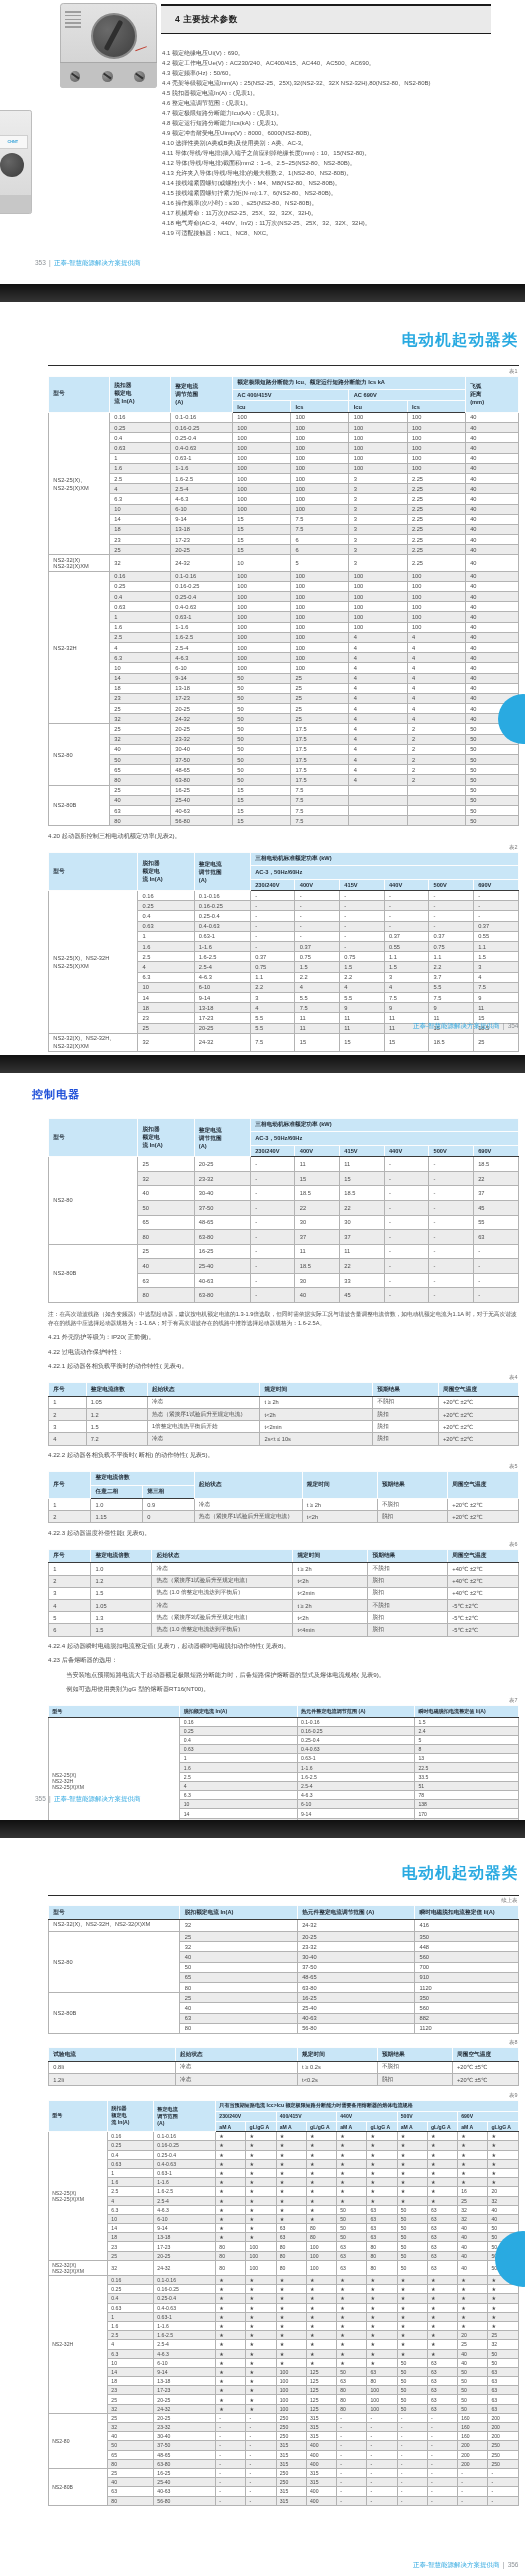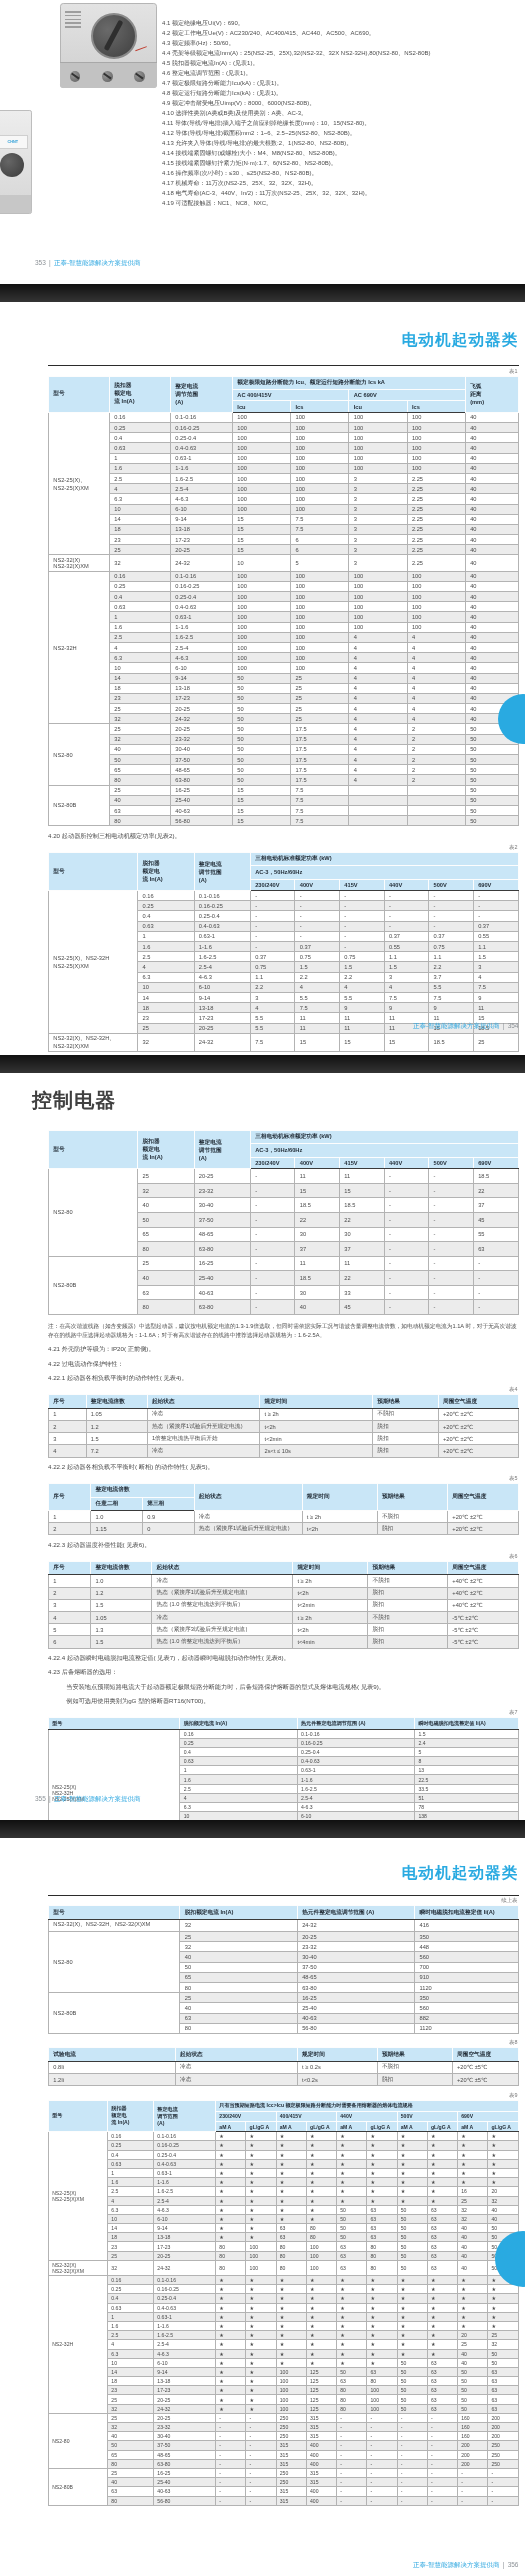--- a/index.html
+++ b/index.html
@@ -38,21 +38,21 @@
   .pgnum,.sep{color:#8d9398;}
   .brandtxt{color:#2ea7e0;}
   .sep{padding:0 3.2px;}
   
   .content{margin:0 7.5px 0 48px;position:relative;}
   h1.ptitle{margin:0;font-size:15.6px;letter-spacing:1.1px;font-weight:bold;}
   .cyan{color:#29aae1;}
   .right{text-align:right;}
   .p2 h1.ptitle{padding-top:28px;margin-bottom:14px;}
   .p4 h1.ptitle{padding-top:25px;margin-bottom:10.8px;}
-  .p3 h1.ptitle{color:#404040;margin:14px 0 16px 32px;font-size:20px;}
+  .p3 h1.ptitle{color:#1d4ed8;margin:14px 0 16px 32px;font-size:11px;}
   .toprule{border-top:1.6px solid #2b2b2b;margin-bottom:1.1px;}
   .tlabel{text-align:right;font-size:5.4px;color:#777;margin:1.6px 1.1px 1.1px 0;}
   table{border-collapse:collapse;width:100%;table-layout:fixed;border-top:1.1px solid #2f2f2f;border-bottom:1.6px solid #2f2f2f;}
   th{background:#c9e6f7;font-weight:bold;text-align:left;padding:2.2px 4.3px;border:0.5px solid #fdfdfd;
      font-size:5.7px;color:#1f2933;white-space:pre-line;overflow:hidden;}
   thead tr:last-child th{border-bottom:1.1px solid #3a3a3a;}
   td{padding:2.2px 4.3px;border:0.5px solid #b3b3b3;font-size:5.7px;color:#4a4a4a;overflow:hidden;white-space:nowrap;}
   tbody tr:nth-child(even) td{background:#ececec;}
   td.model{background:#fff !important;white-space:pre-line;}
   tr.gstart td{border-top:1.1px solid #6d6d6d;}
@@ -83,20 +83,23 @@
     <div class="screw s1"></div>
     <div class="screw s2"></div>
     <div class="screw s3"></div>
   </div>
   <div class="device2">
     <div class="d2-label">CHNT</div>
     <div class="d2-knob"></div>
     <div class="d2-foot"></div>
   </div>
   <div class="p1content">
+    <div class="banner">
+      <h2>4 主要技术参数</h2>
+    </div>
     <ul class="specs">
         <li>4.1 额定绝缘电压Ui(V)：690。</li>
         <li>4.2 额定工作电压Ue(V)：AC230/240、AC400/415、AC440、AC500、AC690。</li>
         <li>4.3 额定频率(Hz)：50/60。</li>
         <li>4.4 壳架等级额定电流Inm(A)：25(NS2-25、25X),32(NS2-32、32X NS2-32H),80(NS2-80、NS2-80B)</li>
         <li>4.5 脱扣器额定电流In(A)：(见表1)。</li>
         <li>4.6 整定电流调节范围：(见表1)。</li>
         <li>4.7 额定极限短路分断能力Icu(kA)：(见表1)。</li>
         <li>4.8 额定运行短路分断能力Ics(kA)：(见表1)。</li>
         <li>4.9 额定冲击耐受电压Uimp(V)：8000、6000(NS2-80B)。</li>

